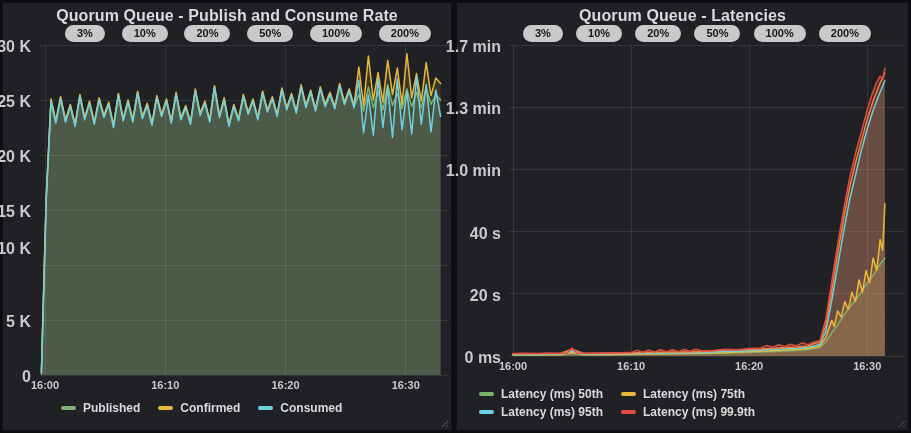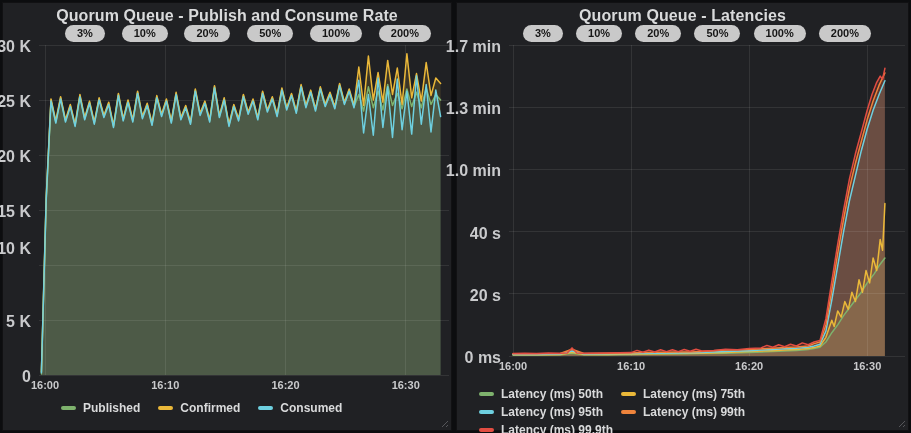--- a/index.html
+++ b/index.html
@@ -161,22 +161,18 @@
       </div>
       <div class="legend-item">
         <span class="swatch" style="background: rgb(234, 184, 57);"></span>
         <span class="legend-label">Latency (ms) 75th</span>
       </div>
       <div class="legend-item">
         <span class="swatch" style="background: rgb(110, 208, 224);"></span>
         <span class="legend-label">Latency (ms) 95th</span>
       </div>
       <div class="legend-item">
-        <span class="swatch" style="background: rgb(239, 132, 60);"></span>
-        <span class="legend-label">Latency (ms) 99th</span>
-      </div>
-      <div class="legend-item">
         <span class="swatch" style="background: rgb(226, 77, 66);"></span>
         <span class="legend-label">Latency (ms) 99.9th</span>
       </div>
     </div>
   <div class="resize-handle"></div>
 </div>
 
 </body></html>

